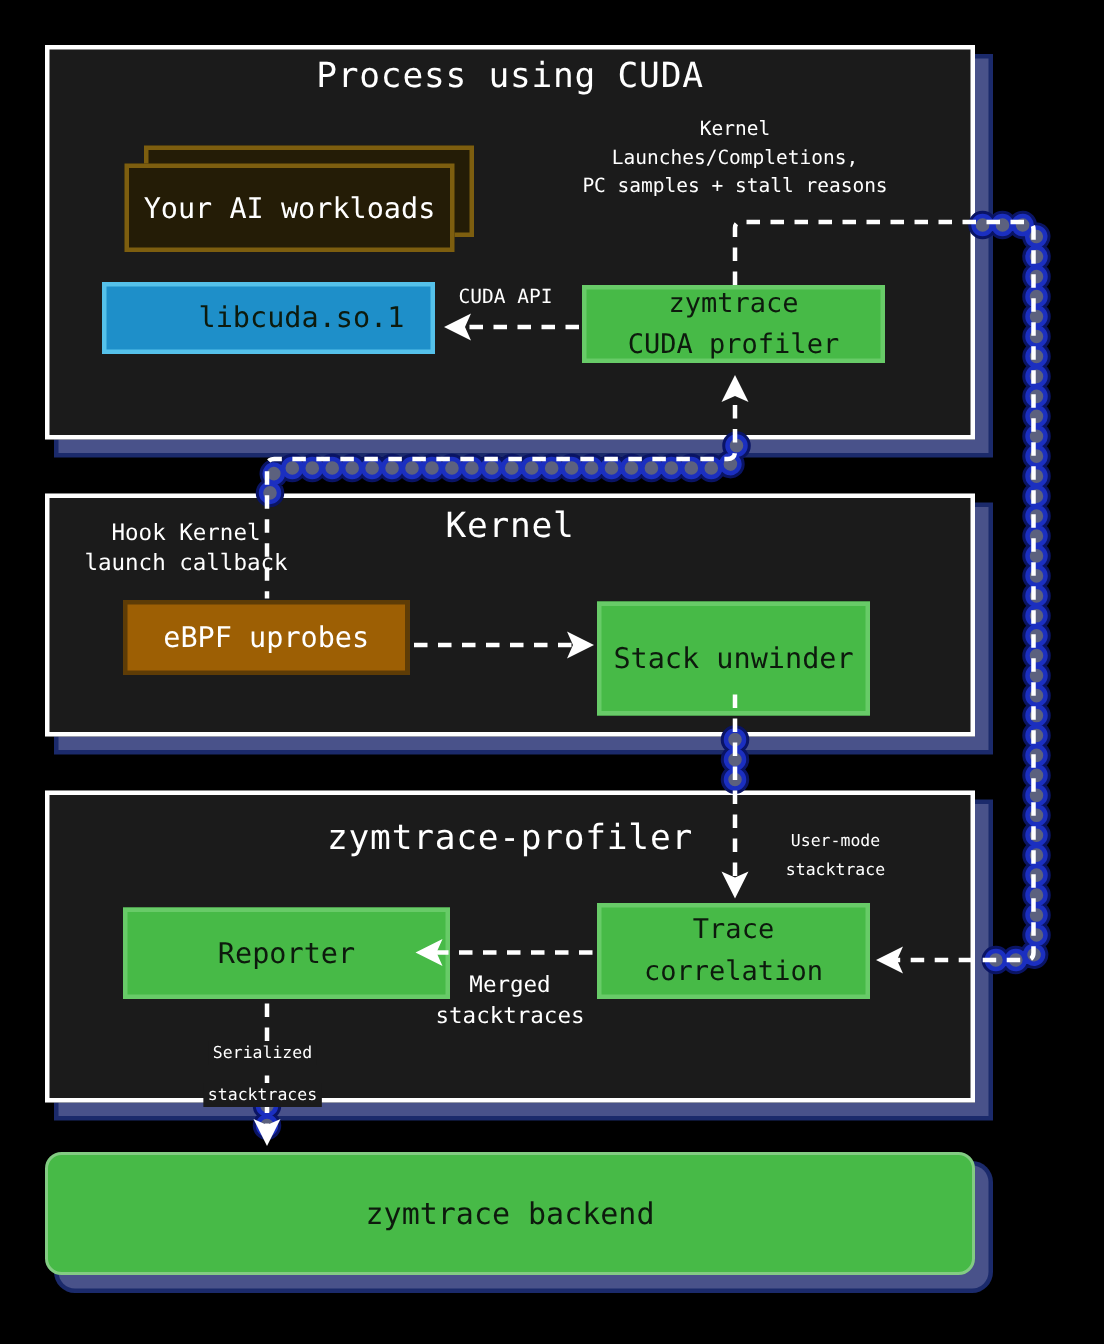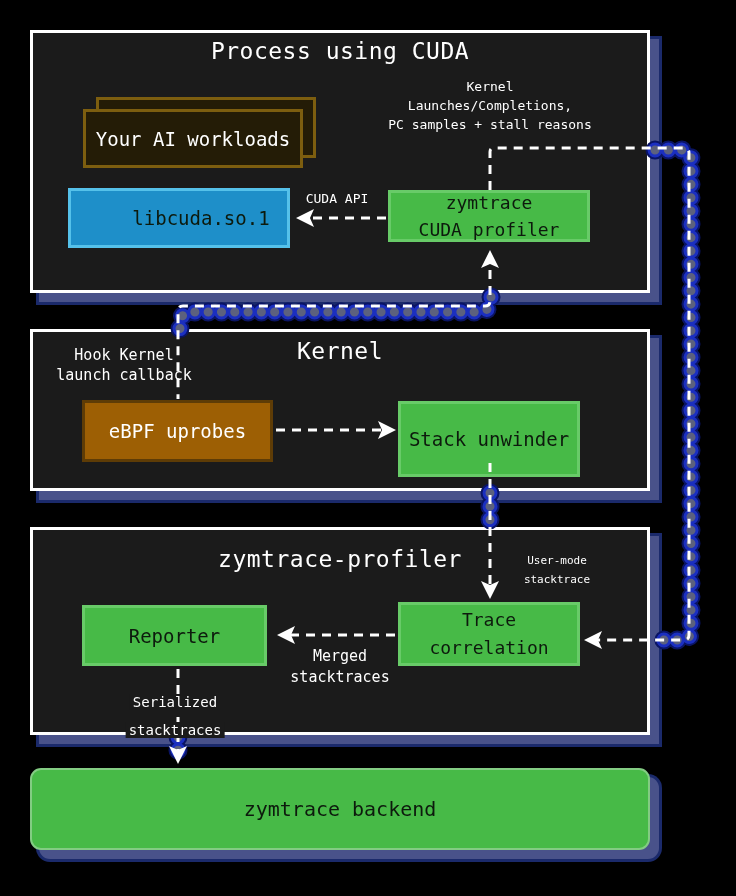--- a/index.html
+++ b/index.html
@@ -34,42 +34,42 @@
   #node-workloads-back{
     left:96px;top:97px;width:220px;height:61px;
     background:var(--workload-fill);border:3px solid var(--workload-border);
   }
   #node-workloads{
     left:83px;top:109px;width:220px;height:59px;
     background:var(--workload-fill);border:3px solid var(--workload-border);
     color:var(--text-light);
   }
   #node-libcuda{
-    left:68px;top:188px;width:222px;height:60px;
+    left:68px;top:188px;width:222px;height:48px;
     background:var(--blue-fill);border:3px solid var(--blue-border);
     color:var(--text-dark);
     padding-left:44px;
   }
   #node-cuda-profiler{
     left:388px;top:190px;width:202px;height:52px;
     background:var(--green-fill);border:3px solid var(--green-border);
     color:var(--text-dark);font-size:18px;line-height:27px;
   }
   #node-ebpf{
-    left:82px;top:400px;width:191px;height:62px;
+    left:82px;top:400px;width:191px;height:50px;
     background:var(--orange-fill);border:3px solid var(--orange-border);
     color:var(--text-light);
   }
   #node-unwinder{
     left:398px;top:401px;width:182px;height:76px;
     background:var(--green-fill);border:3px solid var(--green-border);
     color:var(--text-dark);
   }
   #node-reporter{
-    left:82px;top:605px;width:185px;height:61px;
+    left:82px;top:605px;width:218px;height:61px;
     background:var(--green-fill);border:3px solid var(--green-border);
     color:var(--text-dark);
   }
   #node-trace-correlation{
     left:398px;top:602px;width:182px;height:64px;
     background:var(--green-fill);border:3px solid var(--green-border);
     color:var(--text-dark);font-size:18px;line-height:28px;
   }
   #node-backend{
     left:30px;top:768px;width:620px;height:82px;border-radius:11px;
@@ -89,21 +89,21 @@
   
   .note{
     position:absolute;color:var(--text-light);text-align:center;z-index:5;
   }
   #note-kernel-launches{left:372px;top:77px;width:236px;font-size:13px;line-height:19px;}
   #note-cuda-api{left:297px;top:191px;width:80px;font-size:13px;}
   #note-hook-callback{left:44px;top:345px;width:160px;font-size:15px;line-height:20px;}
   #note-user-mode{left:492px;top:551px;width:130px;font-size:11px;line-height:19px;}
   #note-merged{left:270px;top:646px;width:140px;font-size:15px;line-height:21px;}
   .serialized-line{
-    position:absolute;color:var(--text-light);font-size:14px;line-height:16px;
+    position:absolute;color:var(--text-light);font-size:11px;line-height:16px;
     background:var(--panel-fill);padding:0 3px;transform:translateX(-50%);
     left:175px;z-index:5;white-space:nowrap;
   }
   #note-serialized-1{top:694px;}
   #note-serialized-2{top:722px;}
 </style>
 </head>
 <body>
 
 <div id="canvas">

